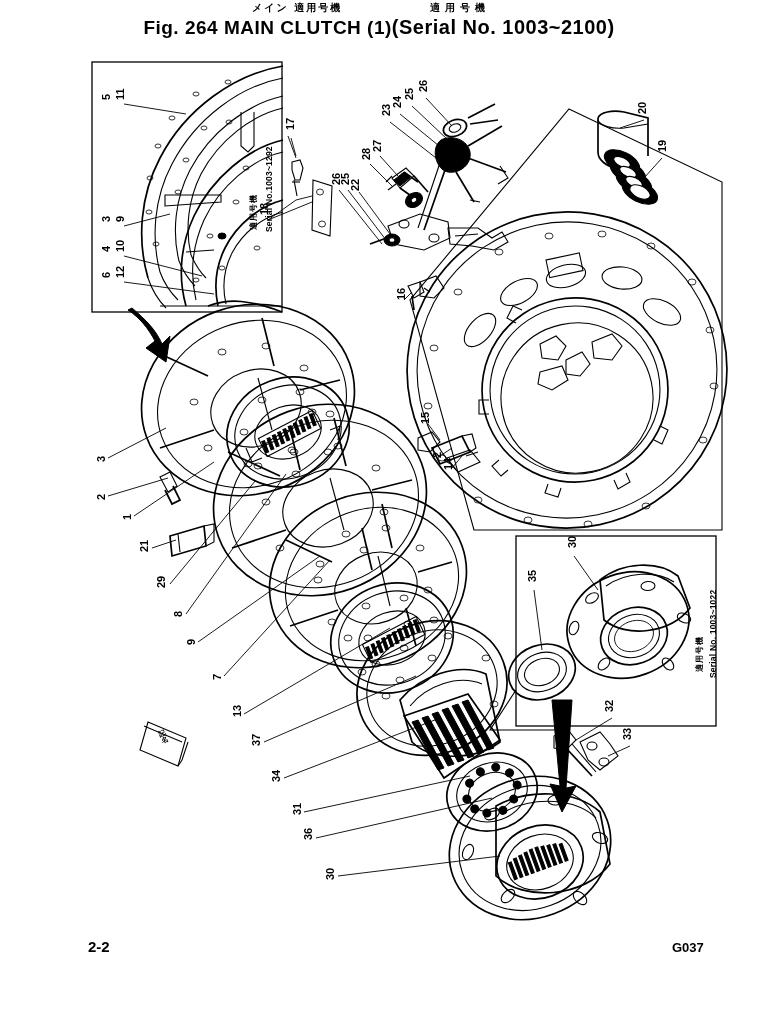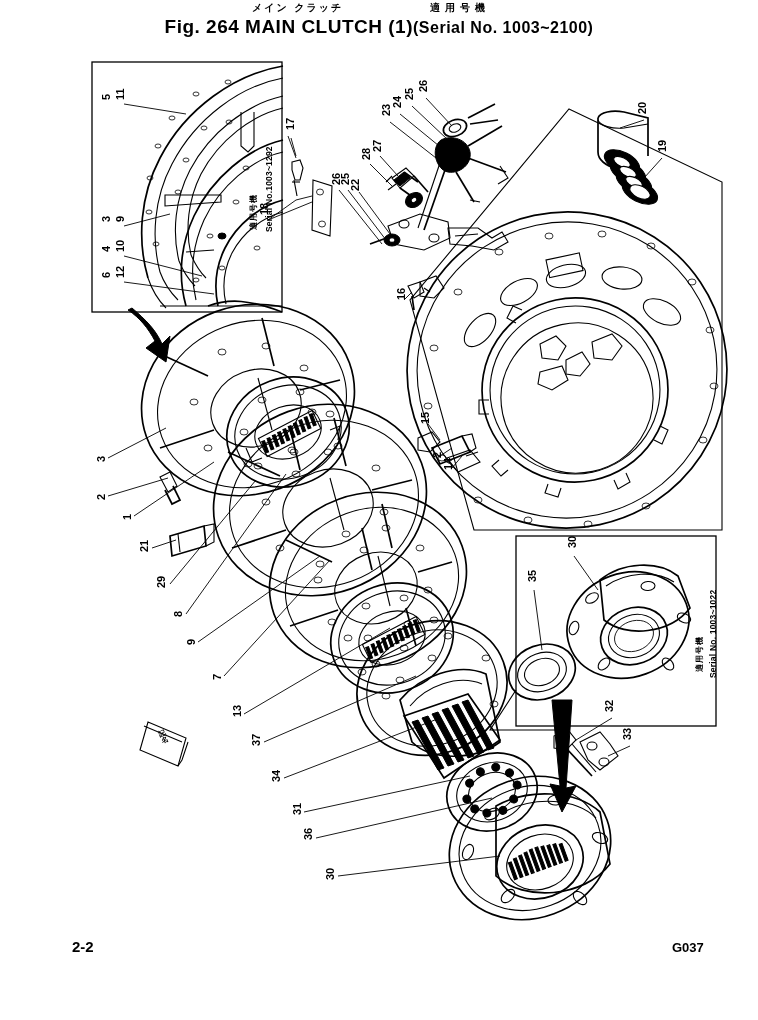--- a/index.html
+++ b/index.html
@@ -11,24 +11,24 @@
   
   .hdr{position:absolute;left:0;top:0;width:758px;text-align:center;}
   .kana{font-family:"DejaVu Sans",sans-serif;font-size:10px;letter-spacing:2px;
         font-weight:bold;line-height:12px;}
   .kana-main{position:absolute;left:252px;top:2px;width:130px;text-align:left;}
   .kana-serial{position:absolute;left:430px;top:2px;width:120px;text-align:left;
                letter-spacing:5px;}
   .title{position:absolute;left:0;top:16px;width:758px;text-align:center;
          font-size:19px;font-weight:bold;letter-spacing:.5px;
          font-family:"Liberation Sans",sans-serif;}
-  .serialtxt{font-size:16px;}
+  .serialtxt{font-size:20px;}
 
   
-  .pgno{position:absolute;left:72px;top:938px;font-size:15px;font-weight:bold;}
+  .pgno{position:absolute;left:88px;top:938px;font-size:15px;font-weight:bold;}
   .code{position:absolute;left:672px;top:940px;font-size:13px;font-weight:bold;
         letter-spacing:0px;}
 
   
   #art{position:absolute;left:0;top:0;width:758px;height:1020px;}
   svg{display:block;}
   .ln{fill:none;stroke:#000;stroke-width:1.1;}
   .ln2{fill:none;stroke:#000;stroke-width:1.7;}
   .lnthin{fill:none;stroke:#000;stroke-width:0.8;}
   .lead{fill:none;stroke:#000;stroke-width:0.9;}
@@ -52,21 +52,21 @@
   .plate-jp{position:absolute;font-size:7px;font-weight:bold;
           font-family:"DejaVu Sans",sans-serif;
           transform-origin:left top;transform:rotate(-22deg);line-height:7px;}
 </style>
 </head>
 <body>
 
 <div id="page">
 
   <div class="hdr">
-    <div class="kana kana-main">メイン クラッチ</div>
+    <div class="kana kana-main">メイン 適用号機</div>
     <div class="kana kana-serial">適用号機</div>
     <div class="title">
       <span>Fig. 264  MAIN CLUTCH  (1)</span><span class="serialtxt">(Serial No. 1003~2100)</span>
     </div>
   </div>
 
   <div id="art">
   <svg width="758" height="1020" viewBox="0 0 758 1020" xmlns="http://www.w3.org/2000/svg">
 
     <g>

